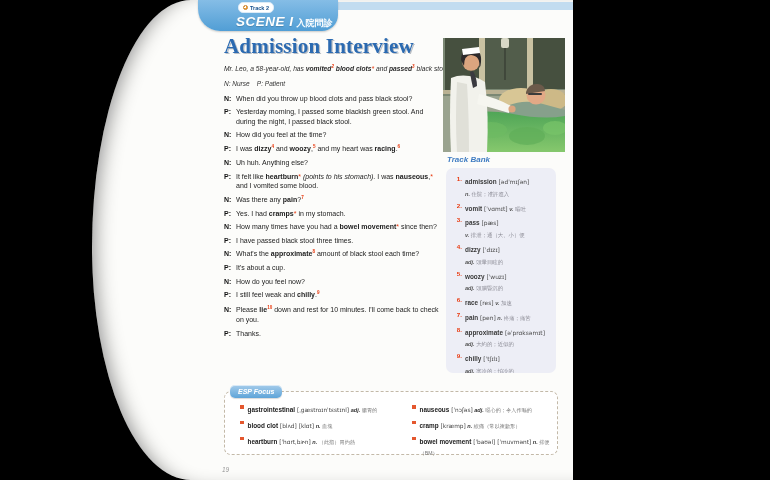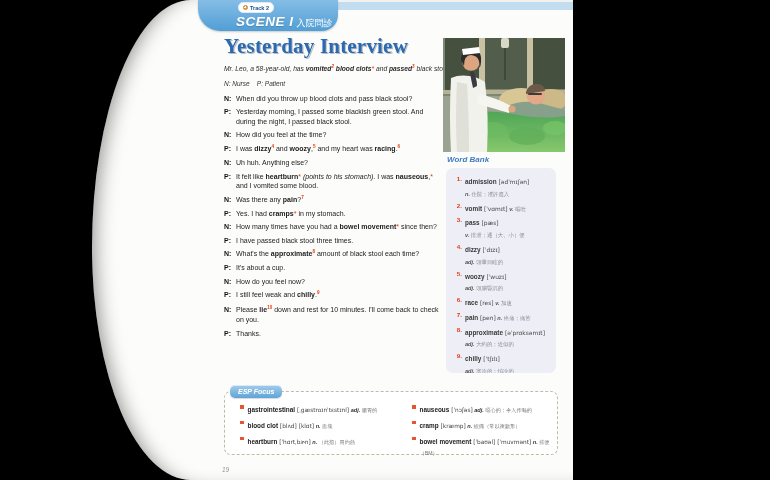--- a/index.html
+++ b/index.html
@@ -16,21 +16,21 @@
         background:linear-gradient(180deg,#85bde6,#519ed5);
         border-radius:0 0 16px 22px;box-shadow:0 1px 2px rgba(0,0,0,.2);}
   .track-badge{position:absolute;left:40px;top:2px;height:9px;display:flex;align-items:center;gap:2px;
         background:#fff;border:1px solid #dcebf7;border-radius:5px;padding:0 4px;
         font-size:5.5px;font-weight:bold;color:#14508e;}
   .disc{width:5px;height:5px;border-radius:50%;flex:none;
         background:radial-gradient(circle,#fff 0 1px,#f0a23c 1px 2.5px);border:1px solid #c87f28;box-sizing:border-box;}
   .scene-line{position:absolute;left:38px;top:12px;color:#fff;white-space:nowrap;}
   .scene-en{font-size:13.5px;font-weight:700;font-style:italic;letter-spacing:.5px;
         text-shadow:0 1px 1px rgba(0,0,0,.18);}
-  .scene-zh{font-size:9px;font-weight:400;margin-left:3px;}
+  .scene-zh{font-size:9px;font-weight:700;margin-left:3px;}
   
   .title{position:absolute;left:224px;top:34px;margin:0;
         font-family:"Liberation Serif",serif;font-size:21px;font-weight:bold;color:#2b6ab1;
         text-shadow:1.2px 1.4px 0 rgba(105,115,130,.45);letter-spacing:.2px;}
   .intro{position:absolute;left:224px;top:64px;width:240px;margin:0;
         font-size:6.7px;font-style:italic;color:#2a2a2a;line-height:9px;}
   .roles{position:absolute;left:224px;top:80px;margin:0;font-size:6.5px;font-style:italic;
         color:#333;white-space:pre;}
   
   .dialogue{position:absolute;left:224px;top:94px;width:218px;}
@@ -85,21 +85,21 @@
   <div class="banner-tab">
     <div class="track-badge">
       <span class="disc"></span>
       <span>Track 2</span>
     </div>
     <div class="scene-line">
       <span class="scene-en">SCENE I</span><span class="scene-zh">入院問診</span>
     </div>
   </div>
 
-  <h1 class="title">Yesterday Interview</h1>
+  <h1 class="title">Admission Interview</h1>
   <p class="intro"><span>Mr. Leo, a 58-year-old, has </span><span class="b">vomited</span><span class="sup">2</span><span> </span><span class="b">blood clots</span><span class="red">*</span><span> and </span><span class="b">passed</span><span class="sup">3</span><span> black stool.</span></p>
   <p class="roles">N: Nurse    P: Patient</p>
 
   <div class="dialogue">
       <div class="dlg-row">
         <span class="dlg-speaker">N:</span>
         <span class="dlg-text"><span>When did you throw up blood clots and pass black stool?</span></span>
       </div>
       <div class="dlg-row">
         <span class="dlg-speaker">P:</span>
@@ -195,21 +195,21 @@
       <path d="M14 44 Q12 80 14 114 L26 114 Q26 78 24 46 Z" fill="#e0e0d8"></path>
       <path d="M36 56 Q54 60 68 68 L66 75 Q50 70 34 66 Z" fill="#f6f6f0"></path>
       <circle cx="69" cy="71" r="3.6" fill="#dba57f"></circle>
       <circle cx="28" cy="24" r="8.8" fill="#dba57f"></circle>
       <path d="M18 22 Q18 10 30 11 Q39 12 38 24 Q38 28 36 30 Q38 18 28 17 Q21 17 21 28 Z" fill="#2d2a2b"></path>
       <path d="M19 11 L36 9 L37 15 L20 17 Z" fill="#ffffff"></path>
       <path d="M30 33 Q34 40 34 48 L30 50 Q28 42 27 34 Z" fill="#3a3a40"></path>
     </svg>
   </div>
 
-  <div class="wb-title">Word Bank</div>
+  <div class="wb-title">Track Bank</div>
   <div class="wb-box">
       <div class="wb-entry">
         <span class="wb-num">1.</span>
         <div class="wb-body">
           <div class="wb-line"><span class="wb-word">admission</span><span class="wb-ipa"> [ədˈmɪʃən]</span></div>
           <div class="wb-line2"><span class="wb-pos">n.</span><span class="wb-zh"> 住院；准許進入</span></div>
         </div>
       </div>
       <div class="wb-entry">
         <span class="wb-num">2.</span>

